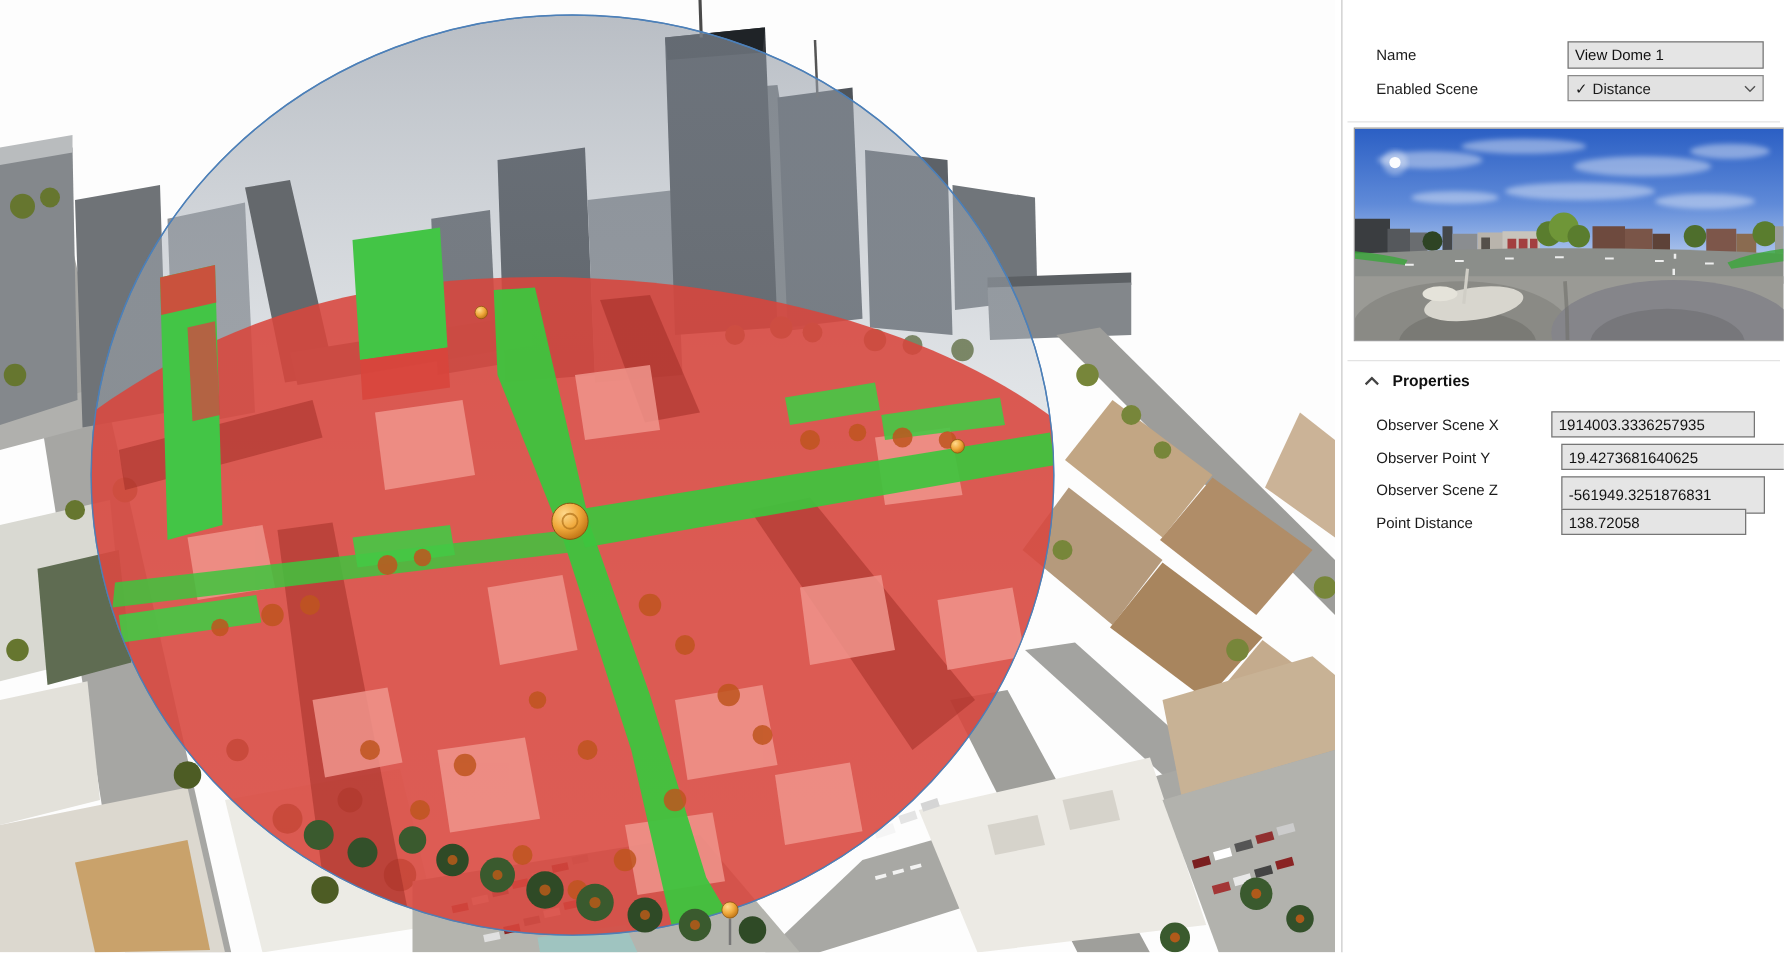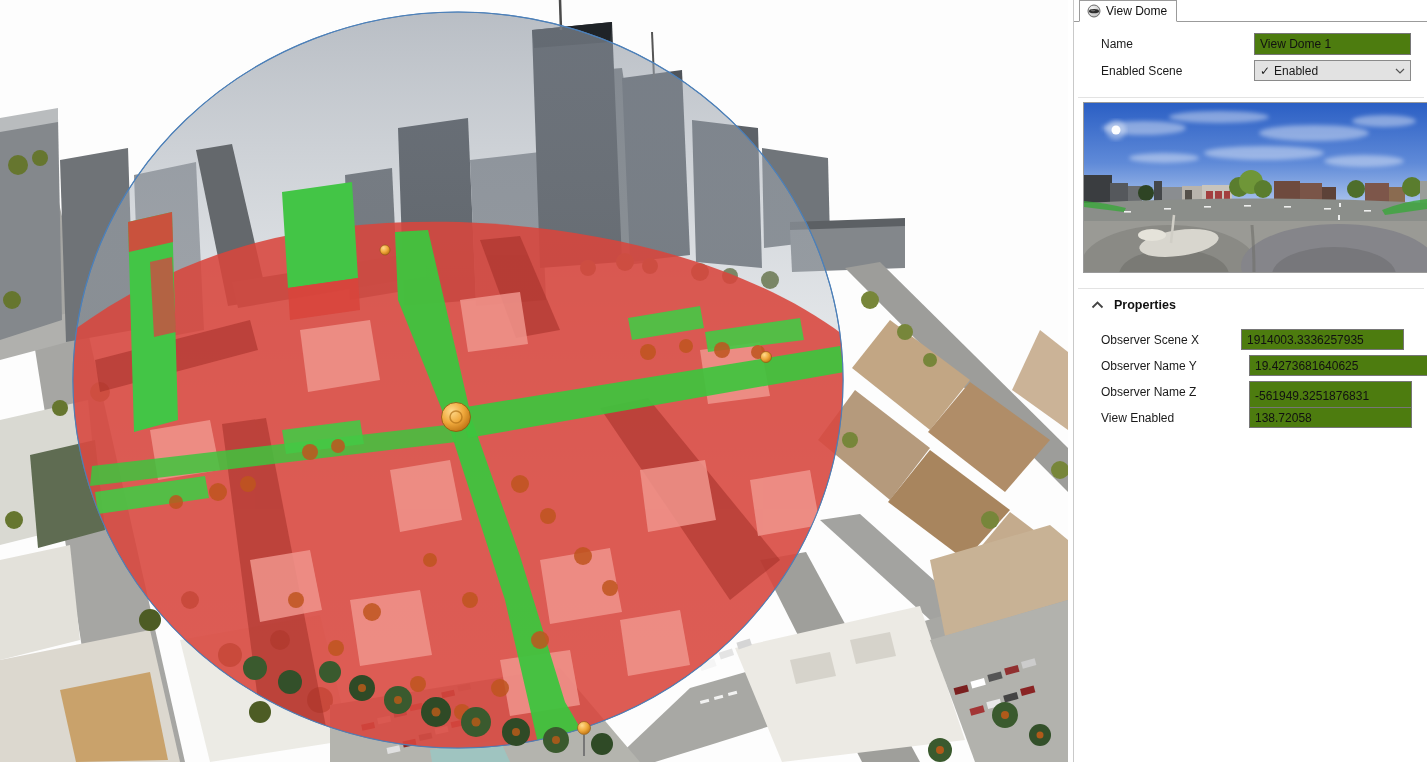--- a/index.html
+++ b/index.html
@@ -9,21 +9,21 @@
   .scene{position:absolute;left:0;top:0;width:1068px;height:762px;background:#ffffff;}
   .scene svg{display:block;}
   
   .panel{position:absolute;left:1073px;top:0;width:353px;height:762px;background:#ffffff;
     border-left:1px solid #c9c9c9;font-size:12px;color:#1a1a1a;}
   .tabstrip{position:absolute;left:0;top:0;width:100%;height:22px;border-bottom:1px solid #9b9b9b;box-sizing:border-box;}
   .tab{position:absolute;left:5px;top:0;height:22px;background:#ffffff;border:1px solid #9b9b9b;border-bottom:1px solid #ffffff;
     box-sizing:border-box;display:flex;align-items:center;gap:5px;padding:0 9px 0 7px;z-index:2;top:0;margin-top:0;}
   .tab .lbl{font-size:12px;color:#111;white-space:nowrap;}
   .row-label{position:absolute;left:27px;line-height:14px;color:#1b1b1b;text-align:right;}
-  .txt{position:absolute;box-sizing:border-box;border:1px solid #767676;background:#4d7c0f;
+  .txt{position:absolute;box-sizing:border-box;border:1px solid #767676;background:#e5e5e5;
     font-family:"Liberation Sans","DejaVu Sans",sans-serif;font-size:12px;color:#111;padding:1px 5px;outline:none;}
   .dropdown{position:absolute;box-sizing:border-box;border:1px solid #8a8a8a;background:#e2e2e2;
     display:flex;align-items:center;padding:0 5px;gap:4px;cursor:default;}
   .dropdown .chev{margin-left:auto;display:flex;align-items:center;}
   .sep{position:absolute;left:4px;right:3px;height:1px;background:#e3e3e3;}
   .props-header{position:absolute;left:17px;top:298px;display:flex;align-items:center;gap:10px;}
   .props-header .h{font-weight:bold;font-size:12.5px;color:#111;}
   .preview{position:absolute;left:10px;top:103px;width:343px;height:169px;outline:1px solid #9a9a9a;}
 </style>
 </head>
@@ -284,47 +284,28 @@
       </g>
       <g>
         <circle cx="456" cy="417" r="14.5" fill="url(#sphereG)" stroke="#8a5510" stroke-width="0.8"></circle>
         <circle cx="456" cy="417" r="6" fill="none" stroke="#b07018" stroke-width="1.5" opacity="0.7"></circle>
       </g>
     </svg>
   </div>
 
   <div class="panel">
 
-    <div class="tabstrip">
-      <div class="tab">
-        <span style="display:flex">
-          <svg width="14" height="14" viewBox="0 0 14 14">
-            <defs>
-                <radialGradient id="tg" cx="0.35" cy="0.3" r="0.9">
-              <stop offset="0" stop-color="#f4f4f4"></stop>
-                  <stop offset="0.7" stop-color="#c9c9c9"></stop>
-                  <stop offset="1" stop-color="#8f8f8f"></stop>
-            </radialGradient>
-              </defs>
-            <circle cx="7" cy="7" r="6" fill="url(#tg)" stroke="#6a6a6a" stroke-width="1"></circle>
-            <ellipse cx="7" cy="7.2" rx="5" ry="2.1" fill="#2e2e2e"></ellipse>
-            <ellipse cx="6" cy="6.6" rx="2.4" ry="0.8" fill="#6a6a6a"></ellipse>
-          </svg>
-        </span>
-        <span class="lbl">View Dome</span>
-      </div>
-    </div>
 
     <div class="row-label" style="top:37px">Name</div>
     <input class="txt" style="left: 180px; top: 33px; width: 157px; height: 22px;" value="View Dome 1">
 
     <div class="row-label" style="top:64px">Enabled Scene</div>
     <div class="dropdown" style="left:180px;top:60px;width:157px;height:21px">
       <span>✓</span>
-      <span>Enabled</span>
+      <span>Distance</span>
       <span class="chev">
         <svg width="10" height="6" viewBox="0 0 10 6">
             <polyline points="1,1 5,5 9,1" fill="none" stroke="#555" stroke-width="1.2"></polyline>
           </svg>
       </span>
     </div>
 
     <div class="sep" style="top:97px"></div>
 
     <div class="preview">
@@ -409,22 +390,22 @@
         <svg width="13" height="8" viewBox="0 0 13 8">
             <polyline points="1.5,6.5 6.5,1.5 11.5,6.5" fill="none" stroke="#444" stroke-width="1.8"></polyline>
           </svg>
       </span>
       <span class="h">Properties</span>
     </div>
 
     <div class="row-label" style="top:333px">Observer Scene X</div>
     <input class="txt" style="left: 167px; top: 329px; width: 163px; height: 21px;" value="1914003.3336257935">
 
-    <div class="row-label" style="top:359px">Observer Name Y</div>
+    <div class="row-label" style="top:359px">Observer Point Y</div>
     <input class="txt" style="left: 175px; top: 355px; width: 196px; height: 21px;" value="19.4273681640625">
 
-    <div class="row-label" style="top:385px">Observer Name Z</div>
+    <div class="row-label" style="top:385px">Observer Scene Z</div>
     <input class="txt" style="left: 175px; top: 381px; width: 163px; height: 30px;" value="-561949.3251876831">
 
-    <div class="row-label" style="top:411px">View Enabled</div>
-    <input class="txt" style="left: 175px; top: 407px; width: 163px; height: 21px;" value="138.72058">
+    <div class="row-label" style="top:411px">Point Distance</div>
+    <input class="txt" style="left: 175px; top: 407px; width: 148px; height: 21px;" value="138.72058">
   </div>
 </div>
 
 </body></html>

